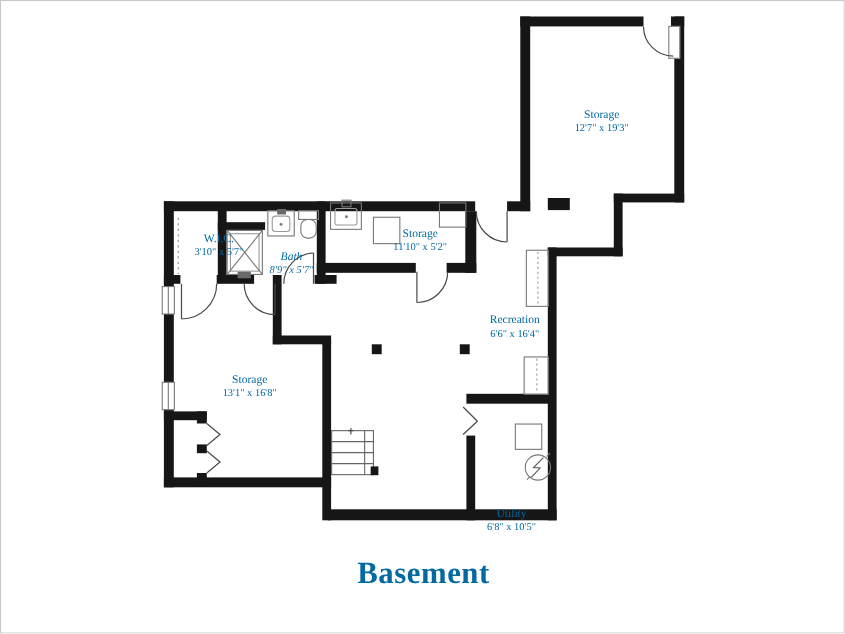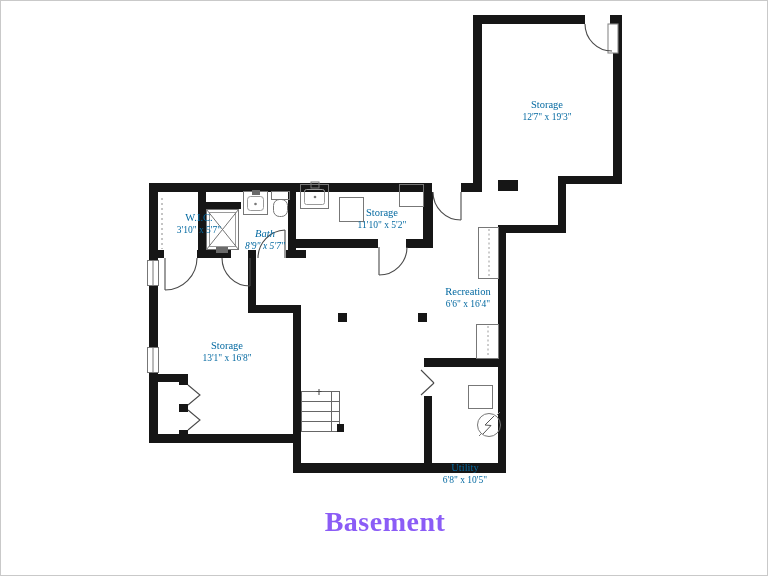--- a/index.html
+++ b/index.html
@@ -18,21 +18,21 @@
   .lbl-storage{left:546px;top:97px;}
   .lbl-wic{left:180px;top:210px;padding-left:36px;}
   .lbl-bath{left:264px;top:226px;font-style:italic;}
   .lbl-laundry{left:381px;top:205px;}
   .lbl-kitchenette{left:467px;top:284px;}
   .lbl-bedroom{left:226px;top:338px;}
   .lbl-recreation{left:357px;top:342px;}
   .lbl-utility{left:464px;top:412px;margin-top:48px;}
   .floor-title{
     position:absolute;left:384px;top:505px;transform:translateX(-50%);
-    font-size:28px;font-weight:600;color:#8b5cf6;letter-spacing:0.5px;
+    font-size:28px;font-weight:600;color:#0369a1;letter-spacing:0.5px;
   }
 </style>
 </head>
 <body>
 
 <div class="canvas">
 
   <svg class="plan-svg" viewBox="0 0 768 576">
 
     <g fill="#161616" stroke="none">

